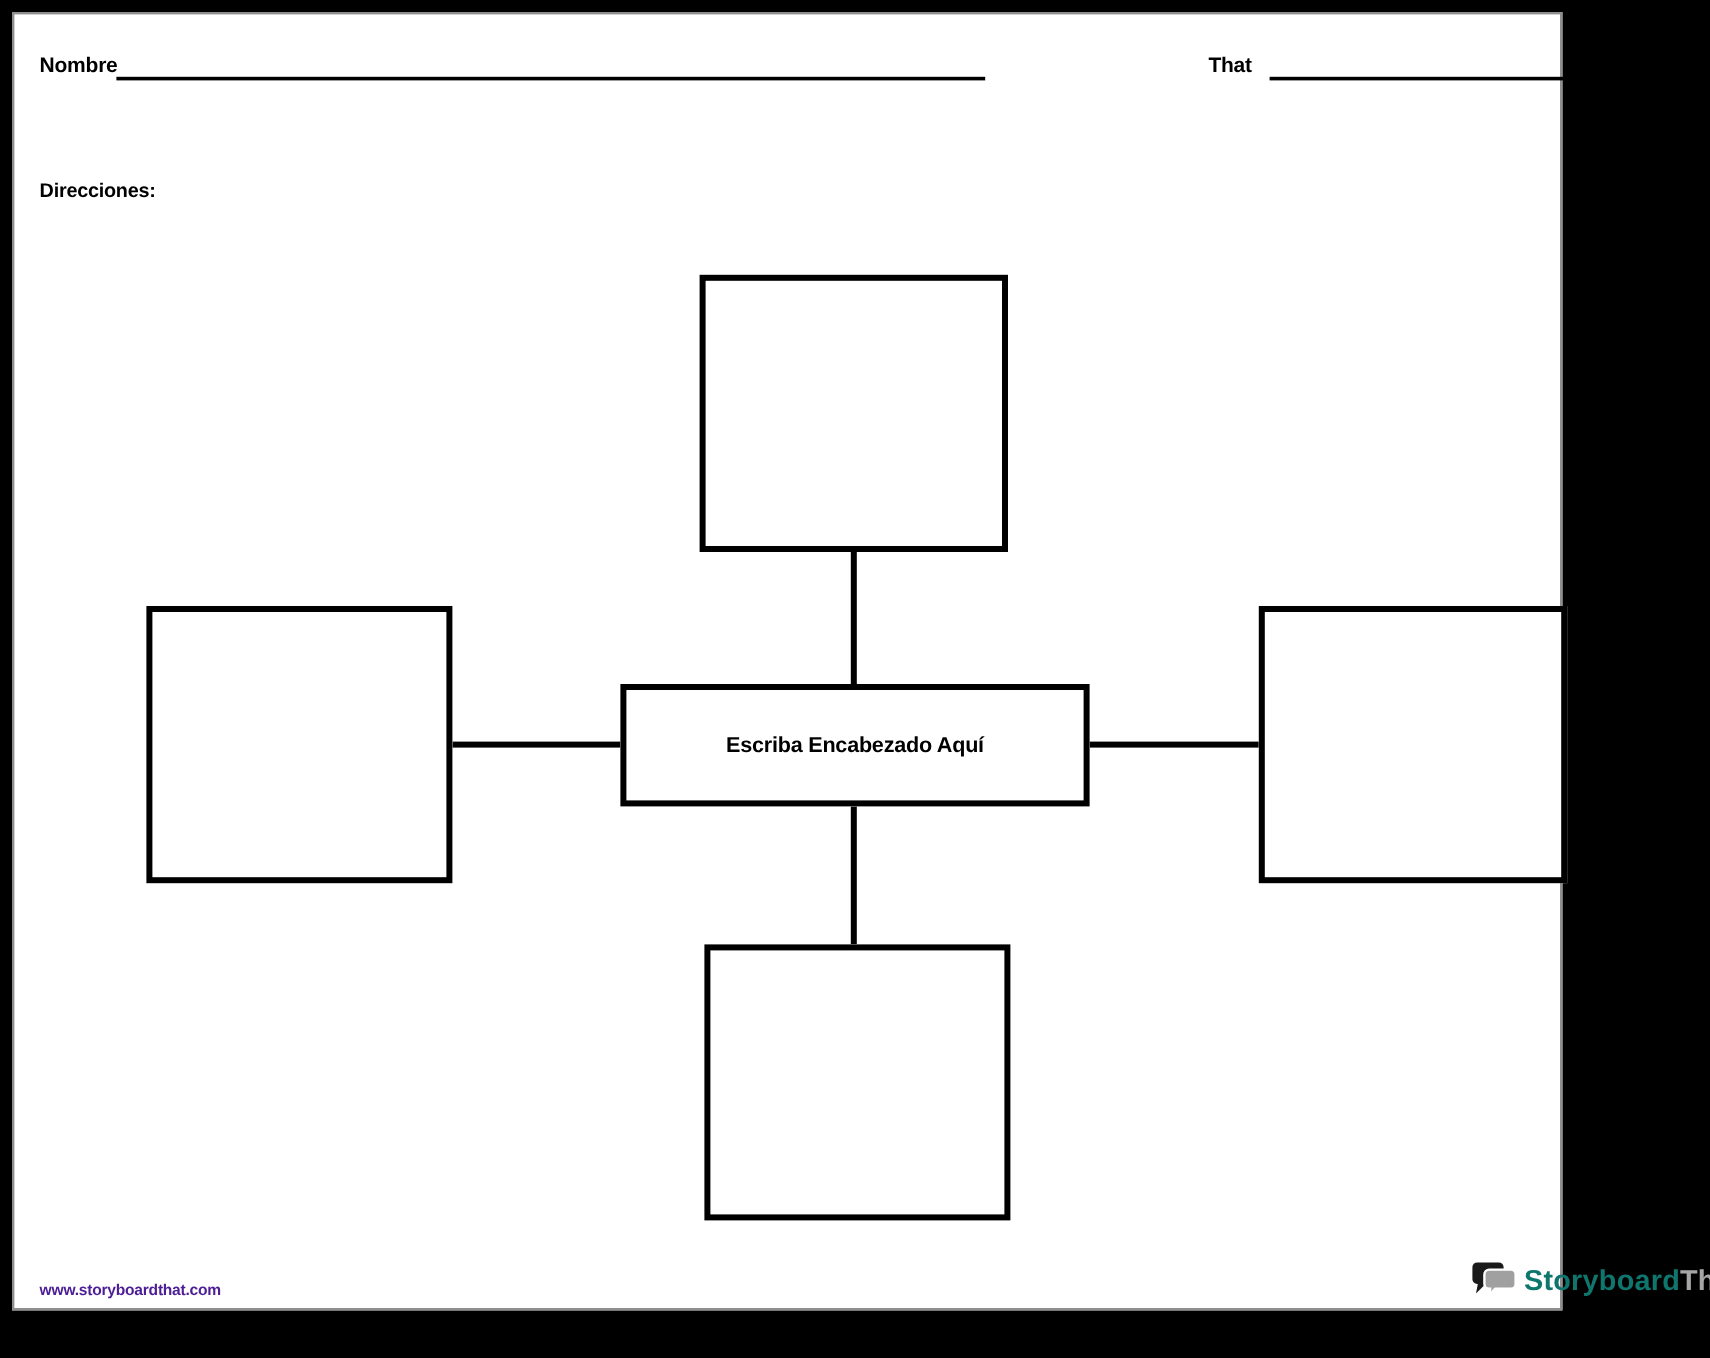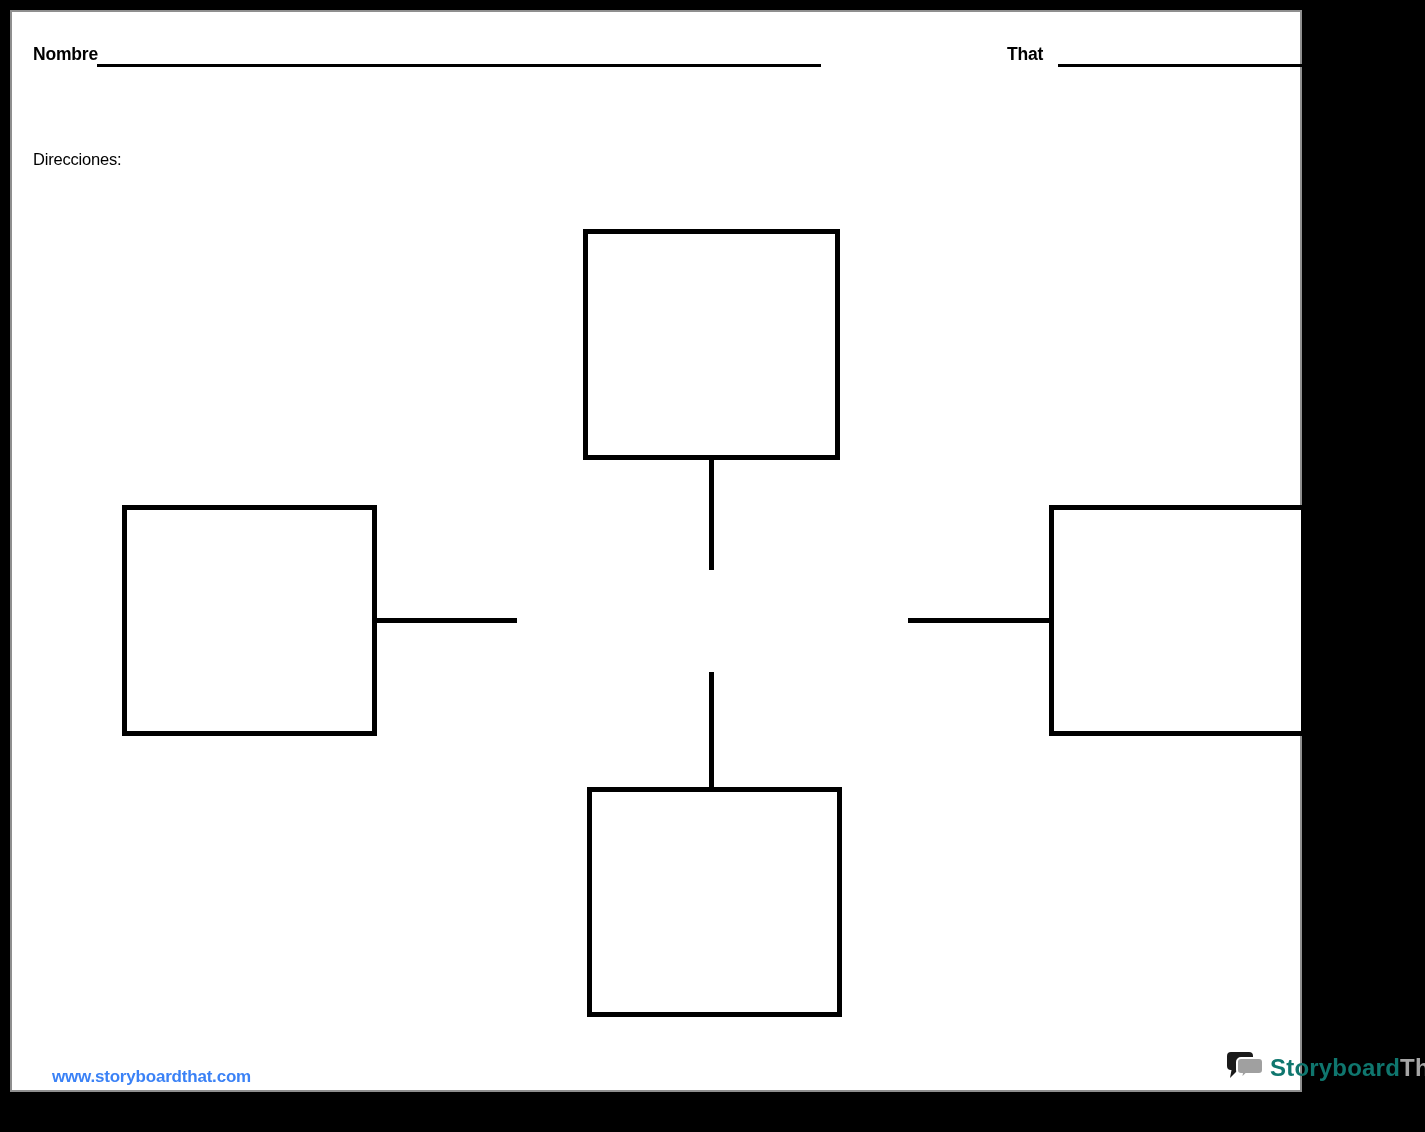--- a/index.html
+++ b/index.html
@@ -39,21 +39,21 @@
   .page-title {
     left: 0; top: 77px; width: 100%;
     text-align: center;
     font-weight: bold;
     font-size: 25px;
     letter-spacing: -0.3px;
     color: #000;
   }
   .directions {
     left: 21px; top: 138px;
-    font-weight: normal;
+    font-weight: bold;
     font-size: 16.5px;
     letter-spacing: -0.2px;
     color: #000;
   }
 
   
   .cell {
     border: 5px solid #000;
     background: #fff;
   }
@@ -81,24 +81,23 @@
   .connector { background: #000; }
   .conn-top    { left: 697px; top: 448px; width: 5px;  height: 110px; }
   .conn-bottom { left: 697px; top: 660px; width: 5px;  height: 115px; }
   .conn-left   { left: 365px; top: 606px; width: 140px; height: 5px; }
   .conn-right  { left: 896px; top: 606px; width: 141px; height: 5px; }
 
   
   .footer-url {
     left: 21px; top: 1055px;
     font-weight: bold;
-    font-size: 17px;
+    font-size: 13px;
     letter-spacing: -0.2px;
-    color: #3b82f6;
-    margin-left: 19px;
+    color: #4c1d95;
   }
   .logo {
     left: 1214px; top: 1038px;
     display: flex;
     align-items: center;
     gap: 6px;
   }
   .logo-text {
     font-size: 24px;
     font-weight: 600;
@@ -124,20 +123,23 @@
   <div class="abs connector conn-top"></div>
   <div class="abs connector conn-bottom"></div>
   <div class="abs connector conn-left"></div>
   <div class="abs connector conn-right"></div>
 
   <div class="abs cell cell-top"></div>
   <div class="abs cell cell-left"></div>
   <div class="abs cell cell-right"></div>
   <div class="abs cell cell-bottom"></div>
 
+  <div class="abs center-box">
+    <span>Escriba Encabezado Aquí</span>
+  </div>
 
   <span class="abs footer-url">www.storyboardthat.com</span>
 
   <div class="abs logo">
     <span style="display:inline-block; line-height:0;">
       <svg width="38" height="36" viewBox="0 0 38 36">
         <path d="M5 2 h18 a4 4 0 0 1 4 4 v10 a4 4 0 0 1 -4 4 h-11 l-8 8 1.5 -8 h-0.5 a4 4 0 0 1 -4 -4 v-10 a4 4 0 0 1 4 -4 z" fill="#1a1a1a"></path>
         <path d="M15 8 h18 a4 4 0 0 1 4 4 v8 a4 4 0 0 1 -4 4 h-13 l-5 5 0.8 -5 h-0.8 a4 4 0 0 1 -4 -4 v-8 a4 4 0 0 1 4 -4 z" fill="#a0a0a0" stroke="#ffffff" stroke-width="2"></path>
       </svg>
     </span>

